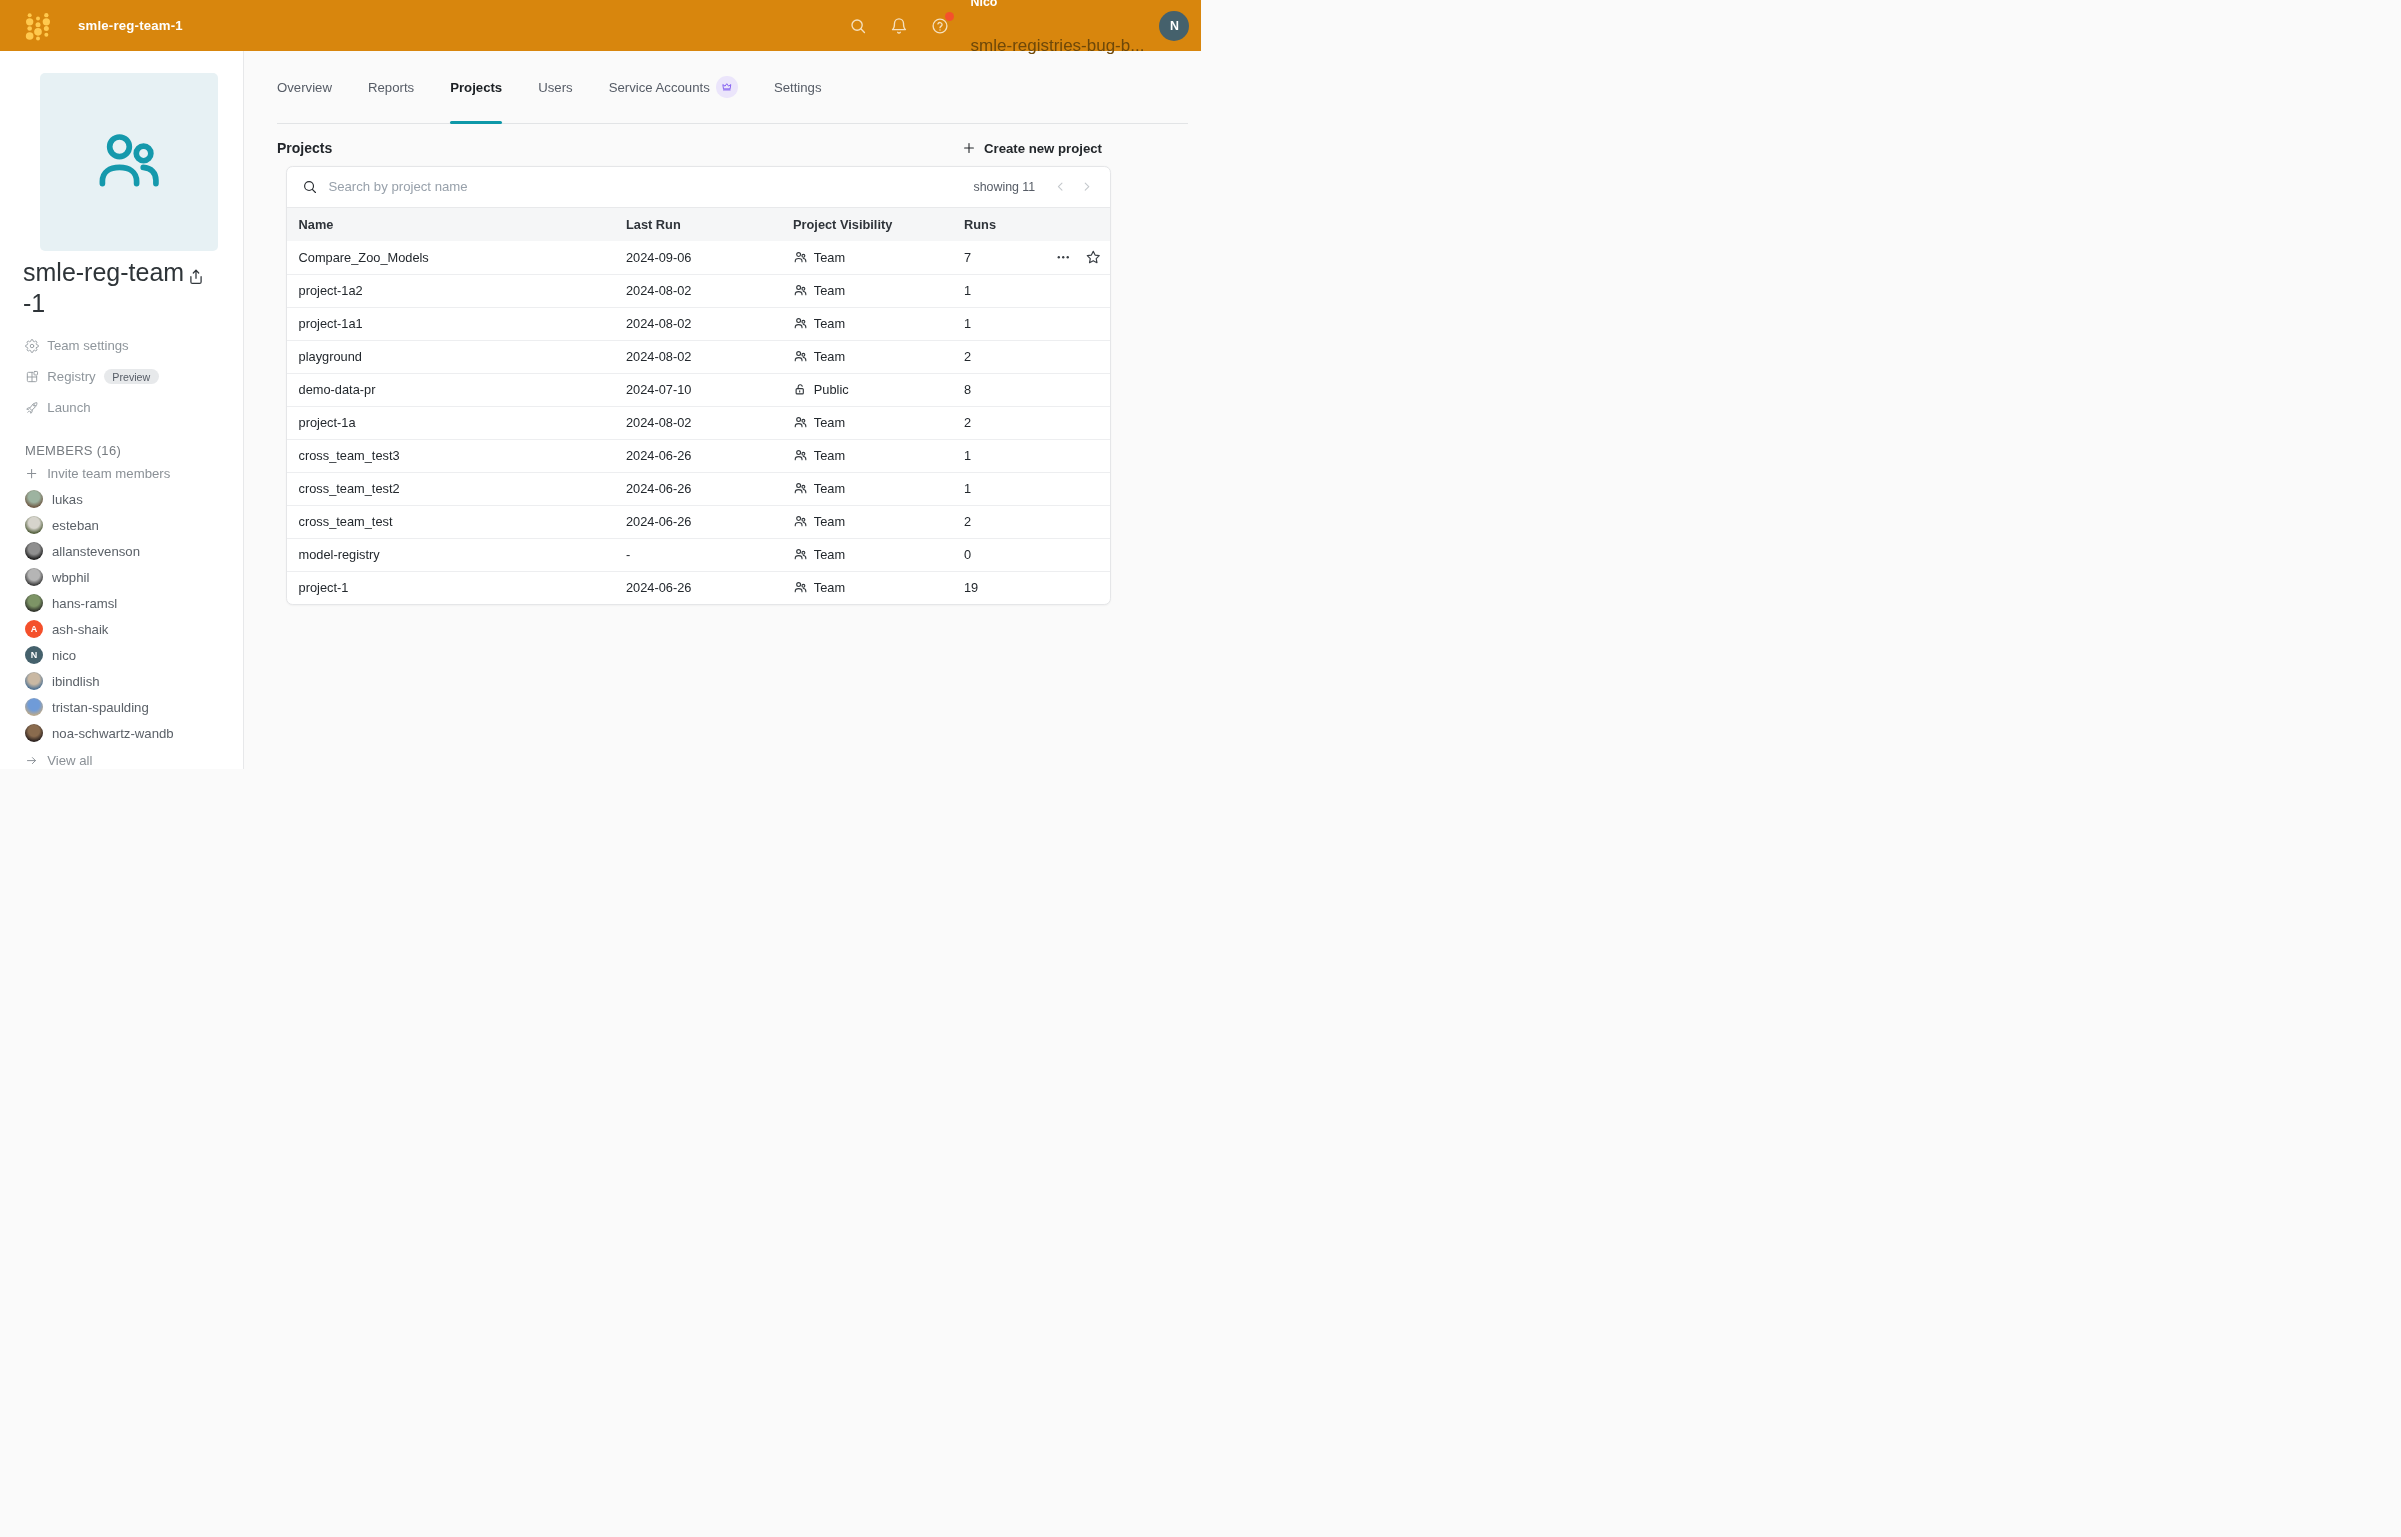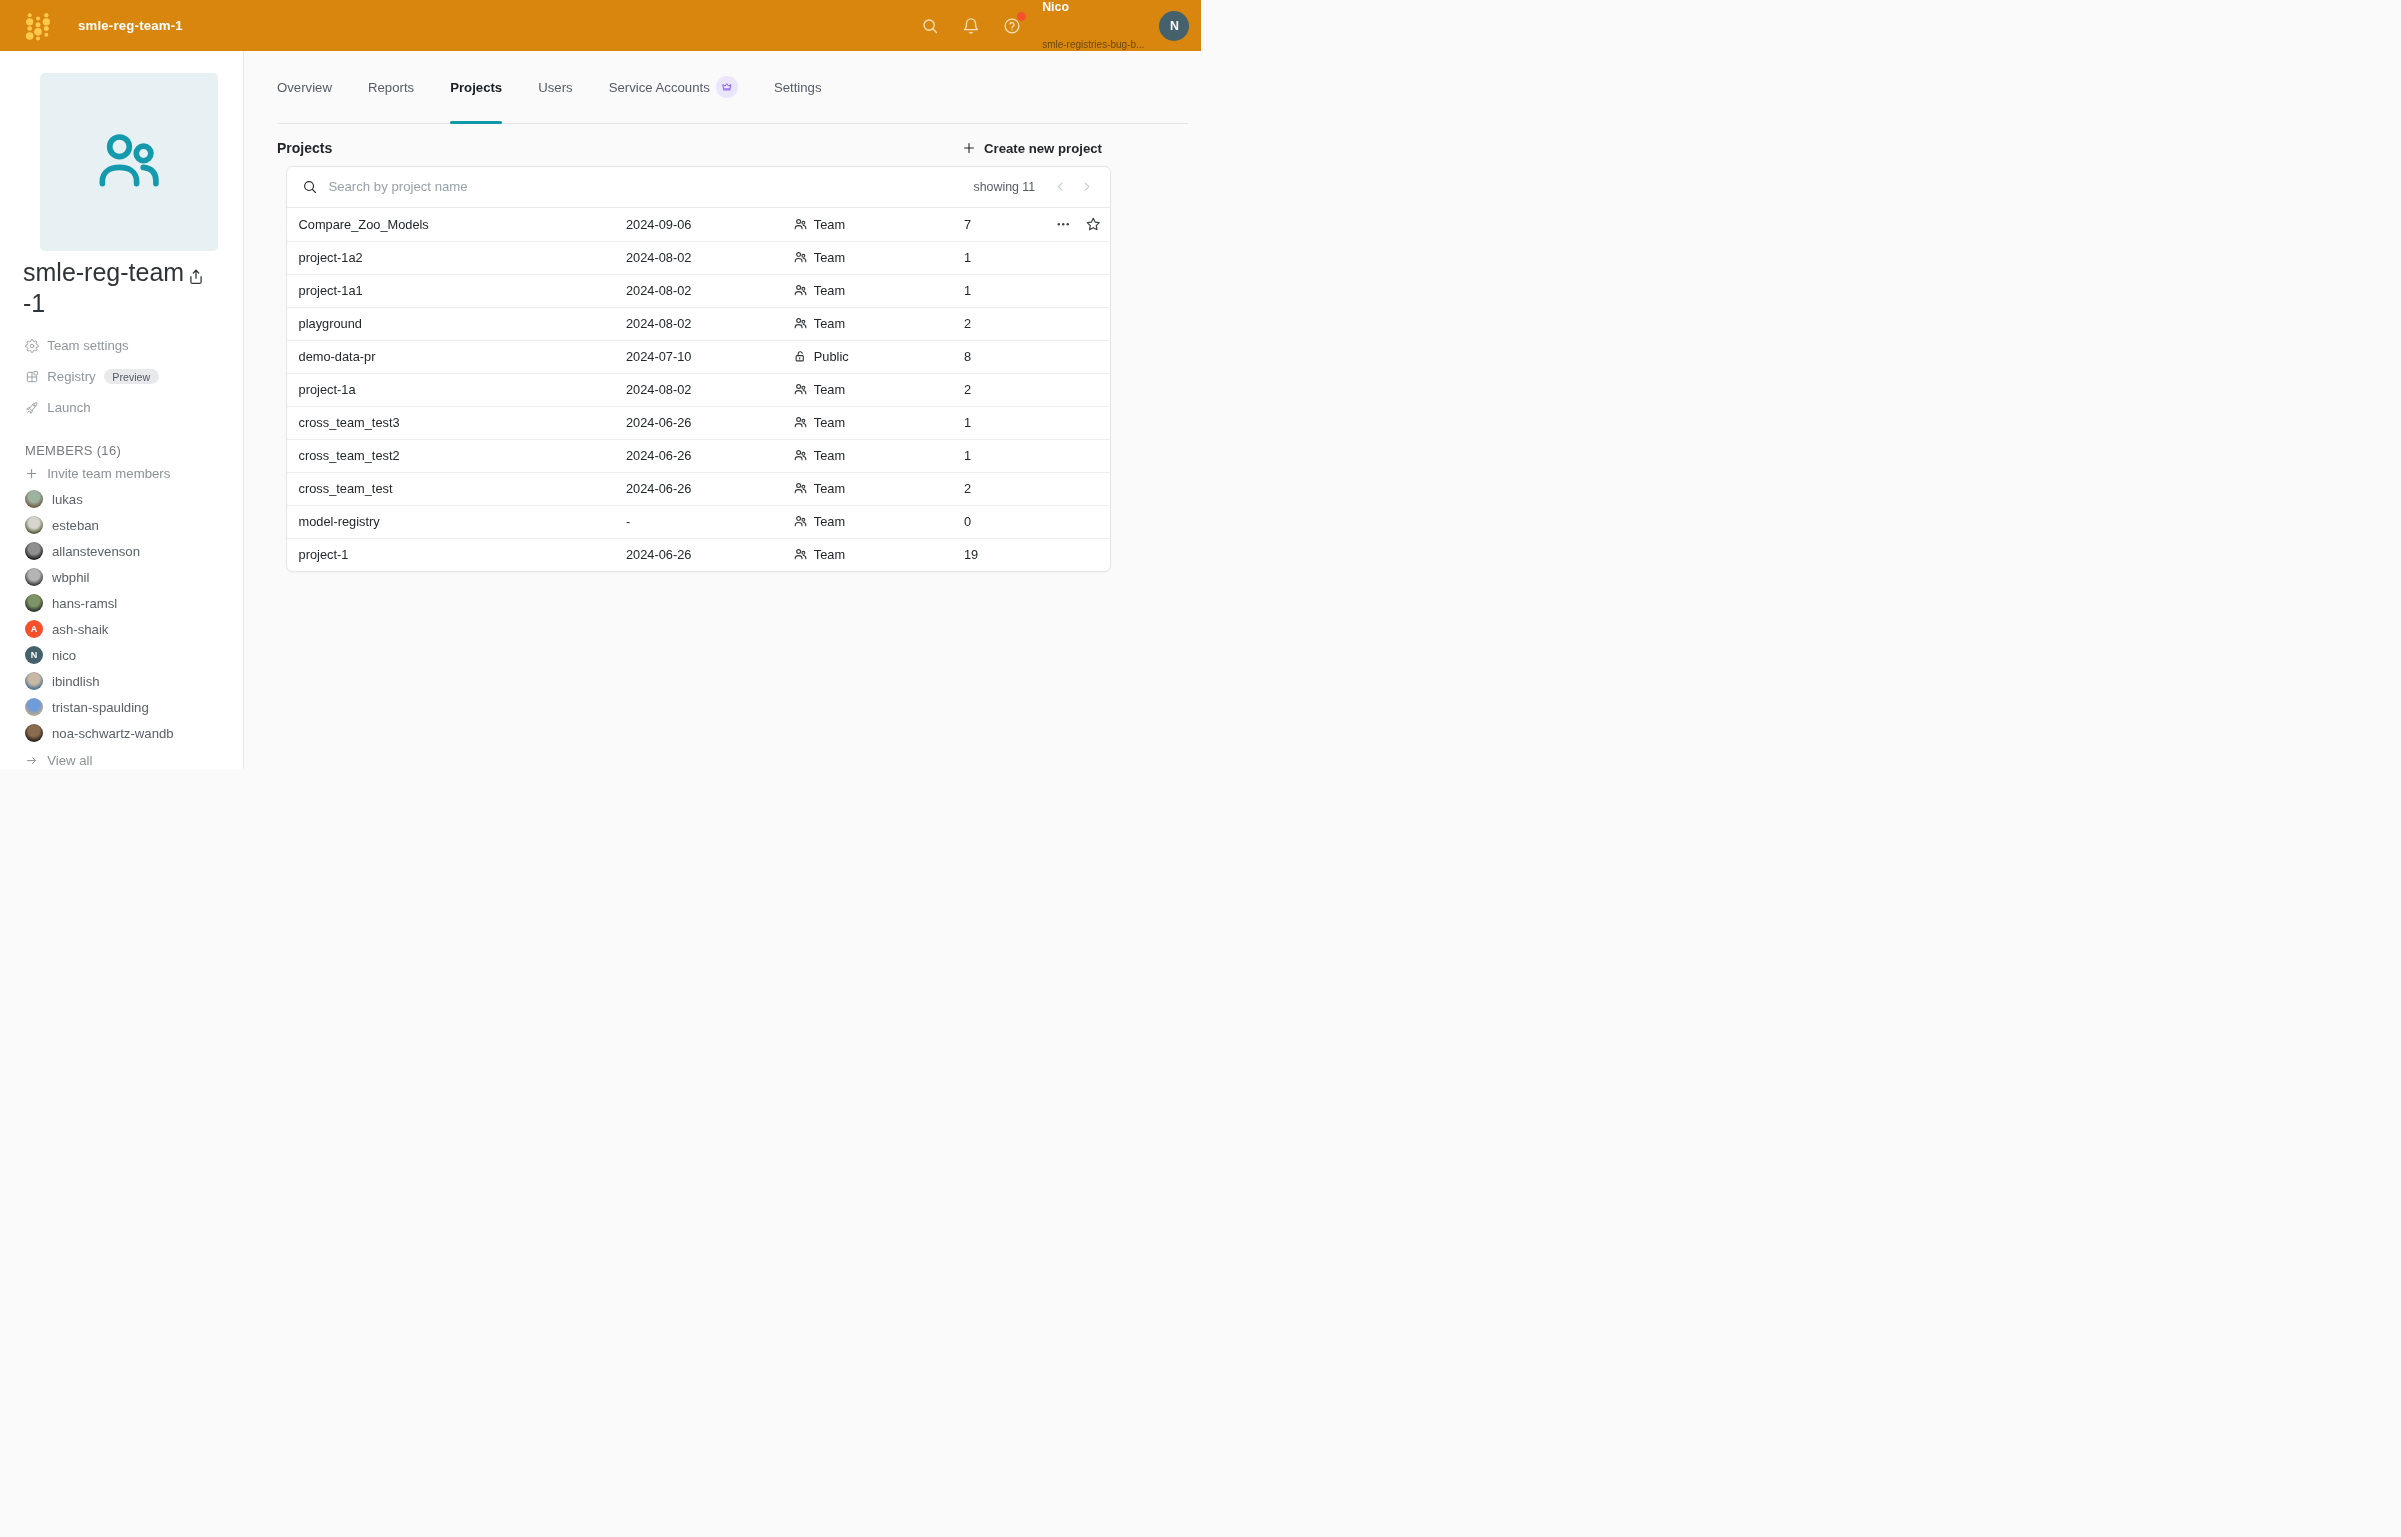--- a/index.html
+++ b/index.html
@@ -12,21 +12,21 @@
   .logo { width:40px; height:40px; margin-left:10px; }
   .topbar-title { color:#FFFFFF; font-size:13.2px; font-weight:700; margin-left:20px; letter-spacing:0.2px; }
   .topbar-right { position:absolute; right:11.6px; top:0; height:51px; display:flex; align-items:center; }
   .tb-icon { width:18px; height:18px; color:#F5E0BE; margin-left:23px; cursor:pointer; position:relative; }
   .tb-icon svg { width:18px; height:18px; display:block; }
   .tb-help { position:relative; }
   .notif-dot { position:absolute; top:-4.1px; right:-5px; width:9px; height:9px; border-radius:50%;
     background:#F4512C; }
   .user-block { margin-left:21.5px; margin-right:15px; cursor:pointer; line-height:1.25; }
   .user-name { color:#FFFFFF; font-weight:700; font-size:12.4px; }
-  .user-org { color:#6E4809; font-size:10px; white-space:nowrap;margin-top:24px; }
+  .user-org { color:#6E4809; font-size:17px; white-space:nowrap;margin-top:24px; }
   .tb-avatar { width:30px; height:30px; border-radius:50%; background:#45616C; color:#fff;
     display:flex; align-items:center; justify-content:center; font-size:12.4px; font-weight:700; cursor:pointer; }
 
   
   .sidebar { position:absolute; left:0; top:51px; width:244px; height:718px; background:#FFFFFF;
     border-right:0.8px solid #E7E8EA; }
   .team-avatar-card { width:178px; height:178px; margin:21.5px 0 0 40px; background:#E7F1F4;
     border-radius:5px; display:flex; align-items:center; justify-content:center; }
   .team-avatar-card svg { width:76px; height:76px; color:#1599AC; }
   .team-name-wrap { position:relative; margin:6px 23px 0 23px; }
@@ -387,20 +387,27 @@
             <use href="#i-chevron-left"></use>
           </svg>
         </span>
       <span class="pg-btn">
           <svg viewBox="0 0 16 16" width="13.2" height="13.2">
             <use href="#i-chevron-right"></use>
           </svg>
         </span>
     </div>
 
+    <div class="thead">
+      <div class="th">Name</div>
+      <div class="th">Last Run</div>
+      <div class="th">Project Visibility</div>
+      <div class="th">Runs</div>
+      <div class="th"></div>
+    </div>
 
     <div id="table-body">
   <div class="trow">
     <div class="td td-name">Compare_Zoo_Models</div>
     <div class="td td-run">2024-09-06</div>
     <div class="td td-vis">
       <svg class="vis-people" viewBox="0 0 18 18" width="15" height="15">
               <use href="#i-people"></use>
             </svg>
 

